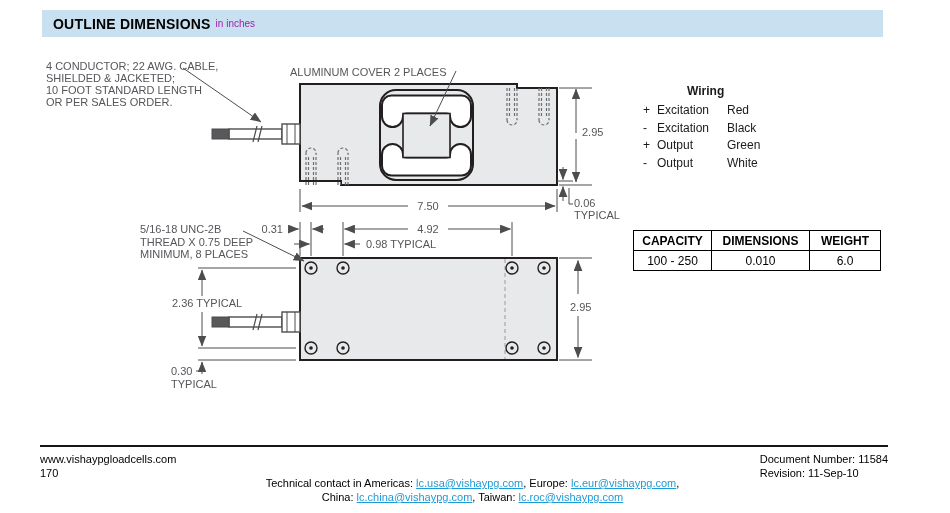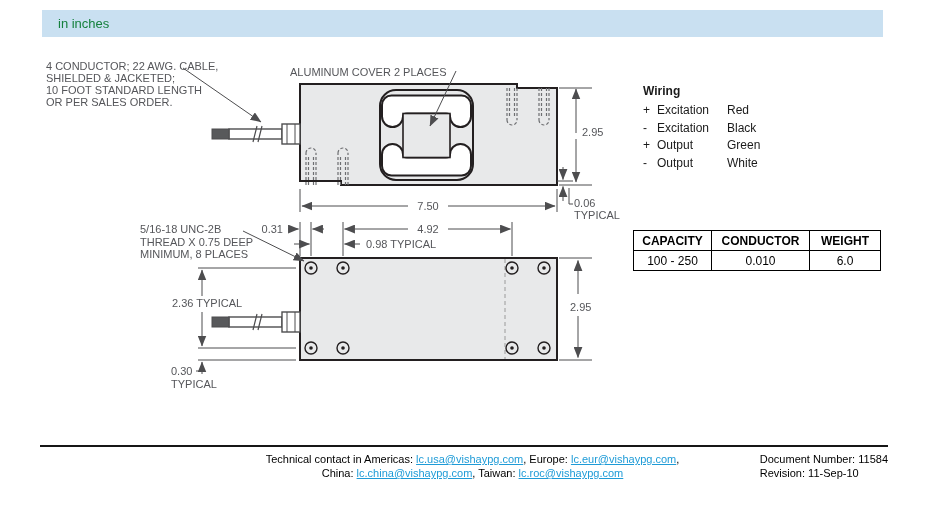--- a/index.html
+++ b/index.html
@@ -3,58 +3,59 @@
 <meta charset="utf-8">
 <style>
   html,body{margin:0;padding:0;background:#fff;}
   .page{position:relative;width:950px;height:513px;background:#fff;overflow:hidden;
         font-family:"Liberation Sans","DejaVu Sans",sans-serif;color:#111;}
 
   
   .band{position:absolute;left:42px;top:10px;width:841px;height:27px;background:#c9e0f1;
         display:flex;align-items:center;padding-left:11px;box-sizing:border-box;}
   .band .t1{font-weight:bold;font-size:14px;color:#000;letter-spacing:.2px;}
-  .band .t2{font-size:13px;margin-left:5px;color:#15803d;}
+  .band .t2{font-size:10px;margin-left:5px;color:#a21caf;}
 
   
   svg.draw{position:absolute;left:0;top:0;}
   svg.draw text{font-family:"Liberation Sans","DejaVu Sans",sans-serif;font-size:11px;fill:#55565a;}
 
   
   .wiring{position:absolute;left:643px;top:84px;font-size:12px;color:#1a1a1a;}
-  .wtitle{font-weight:bold;margin-bottom:4px;line-height:14px;}
+  .wtitle{font-weight:bold;margin-bottom:4px;line-height:14px;margin-left:44px;}
   .wrow{display:flex;line-height:17.5px;}
   .wsign{width:14px;}
   .wname{width:70px;}
 
   
   table.spec{position:absolute;left:633px;top:230px;border-collapse:collapse;font-size:12px;color:#000;}
   .spec th,.spec td{border:1.5px solid #000;text-align:center;padding:0;height:19px;vertical-align:middle;}
   .spec .c1{width:77px;}
   .spec .c2{width:97px;}
   .spec .c3{width:70px;}
   .spec th{font-weight:bold;}
 
   
   .note{position:absolute;left:633px;top:315px;width:300px;font-size:12px;line-height:15px;color:#1a1a1a;}
 
   
   .frule{position:absolute;left:40px;top:445px;width:848px;height:2px;background:#161616;}
   .fleft{position:absolute;left:40px;top:452px;font-size:11px;line-height:14px;color:#000;}
-  .fcenter{position:absolute;left:205px;top:452px;width:535px;font-size:11px;line-height:14px;
+  .fcenter{position:absolute;left:205px;top:476px;width:535px;font-size:11px;line-height:14px;
            text-align:center;color:#000;}
   .fright{position:absolute;right:62px;top:452px;font-size:11px;line-height:14px;text-align:left;color:#000;}
   a.lnk{color:#1e9bd7;text-decoration:underline;cursor:pointer;}
 </style>
 </head>
 <body>
 
 <div class="page">
 
   <div class="band">
+    <span class="t1">OUTLINE DIMENSIONS</span>
     <span class="t2">in inches</span>
   </div>
 
   <svg class="draw" width="950" height="513" viewBox="0 0 950 513">
     <defs>
       <marker id="arw" viewBox="0 0 10 8" refX="9.5" refY="4" markerWidth="11" markerHeight="9" orient="auto" markerUnits="userSpaceOnUse">
         <path d="M0 0 L10 4 L0 8 Z" fill="#4d4d4f"></path>
       </marker>
     </defs>
 
@@ -196,36 +197,40 @@
       <span class="wsign">-</span>
       <span class="wname">Output</span>
       <span class="wcolor">White</span>
     </div>
   </div>
 
   <table class="spec">
     <thead>
       <tr>
         <th class="c1">CAPACITY</th>
-        <th class="c2">CONDUCTOR</th>
+        <th class="c2">DIMENSIONS</th>
         <th class="c3">WEIGHT</th>
       </tr>
     </thead>
     <tbody>
       <tr>
         <td>100 - 250</td>
         <td>0.010</td>
         <td>6.0</td>
       </tr>
     </tbody>
   </table>
 
 
   <div class="frule"></div>
 
+  <div class="fleft">
+    <div>www.vishaypgloadcells.com</div>
+    <div>170</div>
+  </div>
 
   <div class="fcenter">
     <div>
       <span>Technical contact in Americas: </span><a class="lnk">lc.usa@vishaypg.com</a><span>, Europe: </span><a class="lnk">lc.eur@vishaypg.com</a><span>,</span>
     </div>
     <div>
       <span>China: </span><a class="lnk">lc.china@vishaypg.com</a><span>, Taiwan: </span><a class="lnk">lc.roc@vishaypg.com</a>
     </div>
   </div>
 

